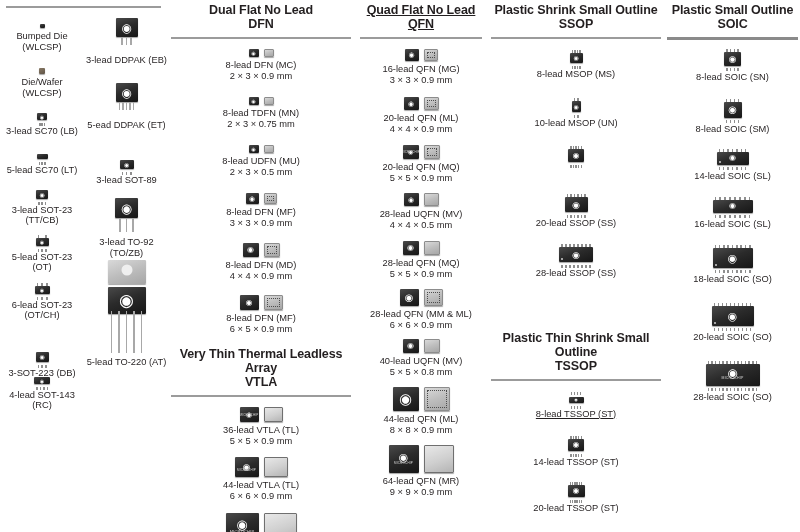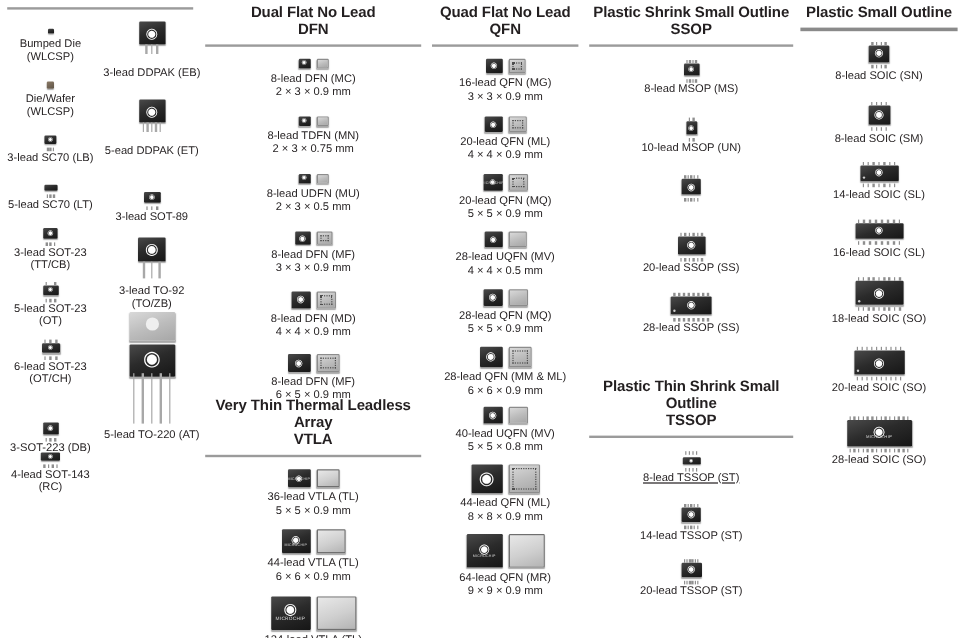--- a/index.html
+++ b/index.html
@@ -12,21 +12,21 @@
   }
   #sheet {
     position: relative;
     width: 800px; height: 532px;
   }
 
   
   .col { position: absolute; top: 0; height: 532px; }
   .col-1 { left: 0;   width: 167px; }
   .col-2 { left: 167px; width: 188px; }
-  .col-3 { left: 355px; width: 132px; }
+  .col-3 { left: 355px; width: 132px; text-decoration: underline; }
   .col-4 { left: 487px; width: 178px; }
   .col-5 { left: 665px; width: 135px; }
 
   
   .hdr {
     text-align: center;
     font-weight: bold;
     font-size: 12.5px;
     line-height: 14px;
     letter-spacing: -0.1px;
@@ -40,21 +40,21 @@
     margin: 6px auto 0 auto;
   }
   .rule.dark { background: #8a8a8a; height: 2.5px; }
   .rule.w1 { width: 155px; }
   .rule.w2 { width: 180px; }
   .rule.w3 { width: 122px; }
   .rule.w4 { width: 170px; }
   .rule.w5 { width: 131px; }
 
   
-  .subhdr { margin-top: 10px; }
+  .subhdr { margin-top: 26px; }
 
   
   .items { position: relative; }
   .item {
     position: absolute;
     text-align: center;
     font-size: 9.3px;
     line-height: 10.6px;
     color: #231f20;
     white-space: nowrap;
@@ -819,20 +819,21 @@
           </div>
           <span class="cap" style="margin-top:3px;display:block;">20-lead TSSOP (ST)</span>
         </div>
       </div>
     </div>
   </div>
 
   <div class="col col-5">
     <div class="hdr">
       <span>Plastic Small Outline</span>
+      <span class="l2">SOIC</span>
     </div>
     <div class="rule w5 dark"></div>
 
     <div class="items">
       <div class="item" style="left:0;right:0;top:12px;">
         <div class="pkgrow">
           <span class="pkgwrap">
             <span class="pkg" style="width:17px;height:14px;"><span class="logo" style="font-size:9px;">◉</span></span>
             <span class="leads top">
                 <span></span>

